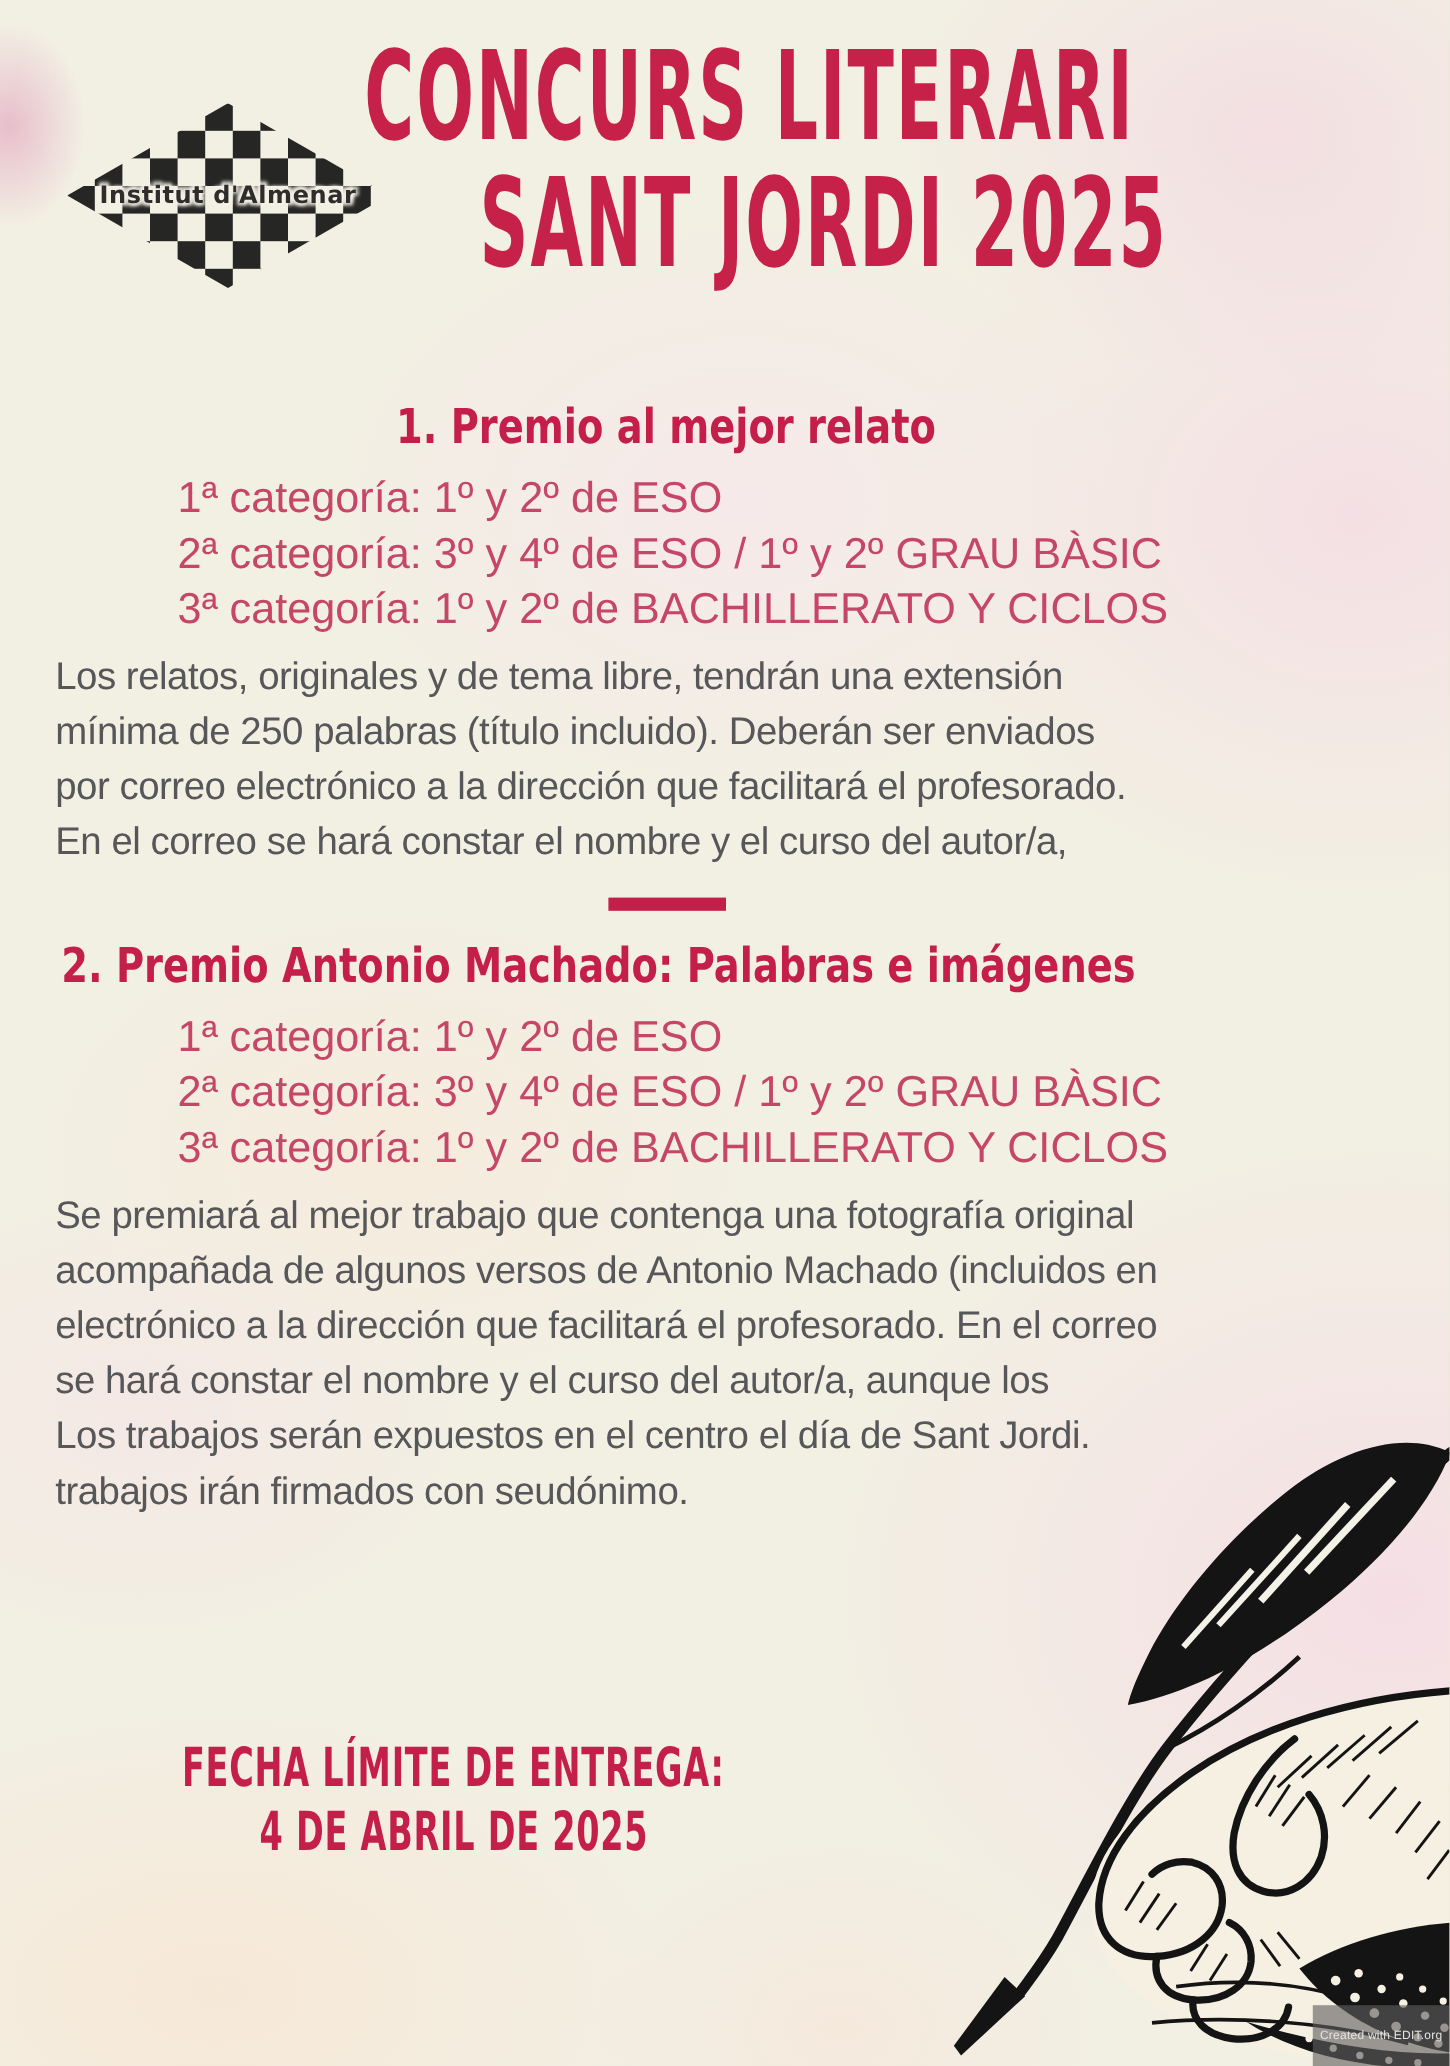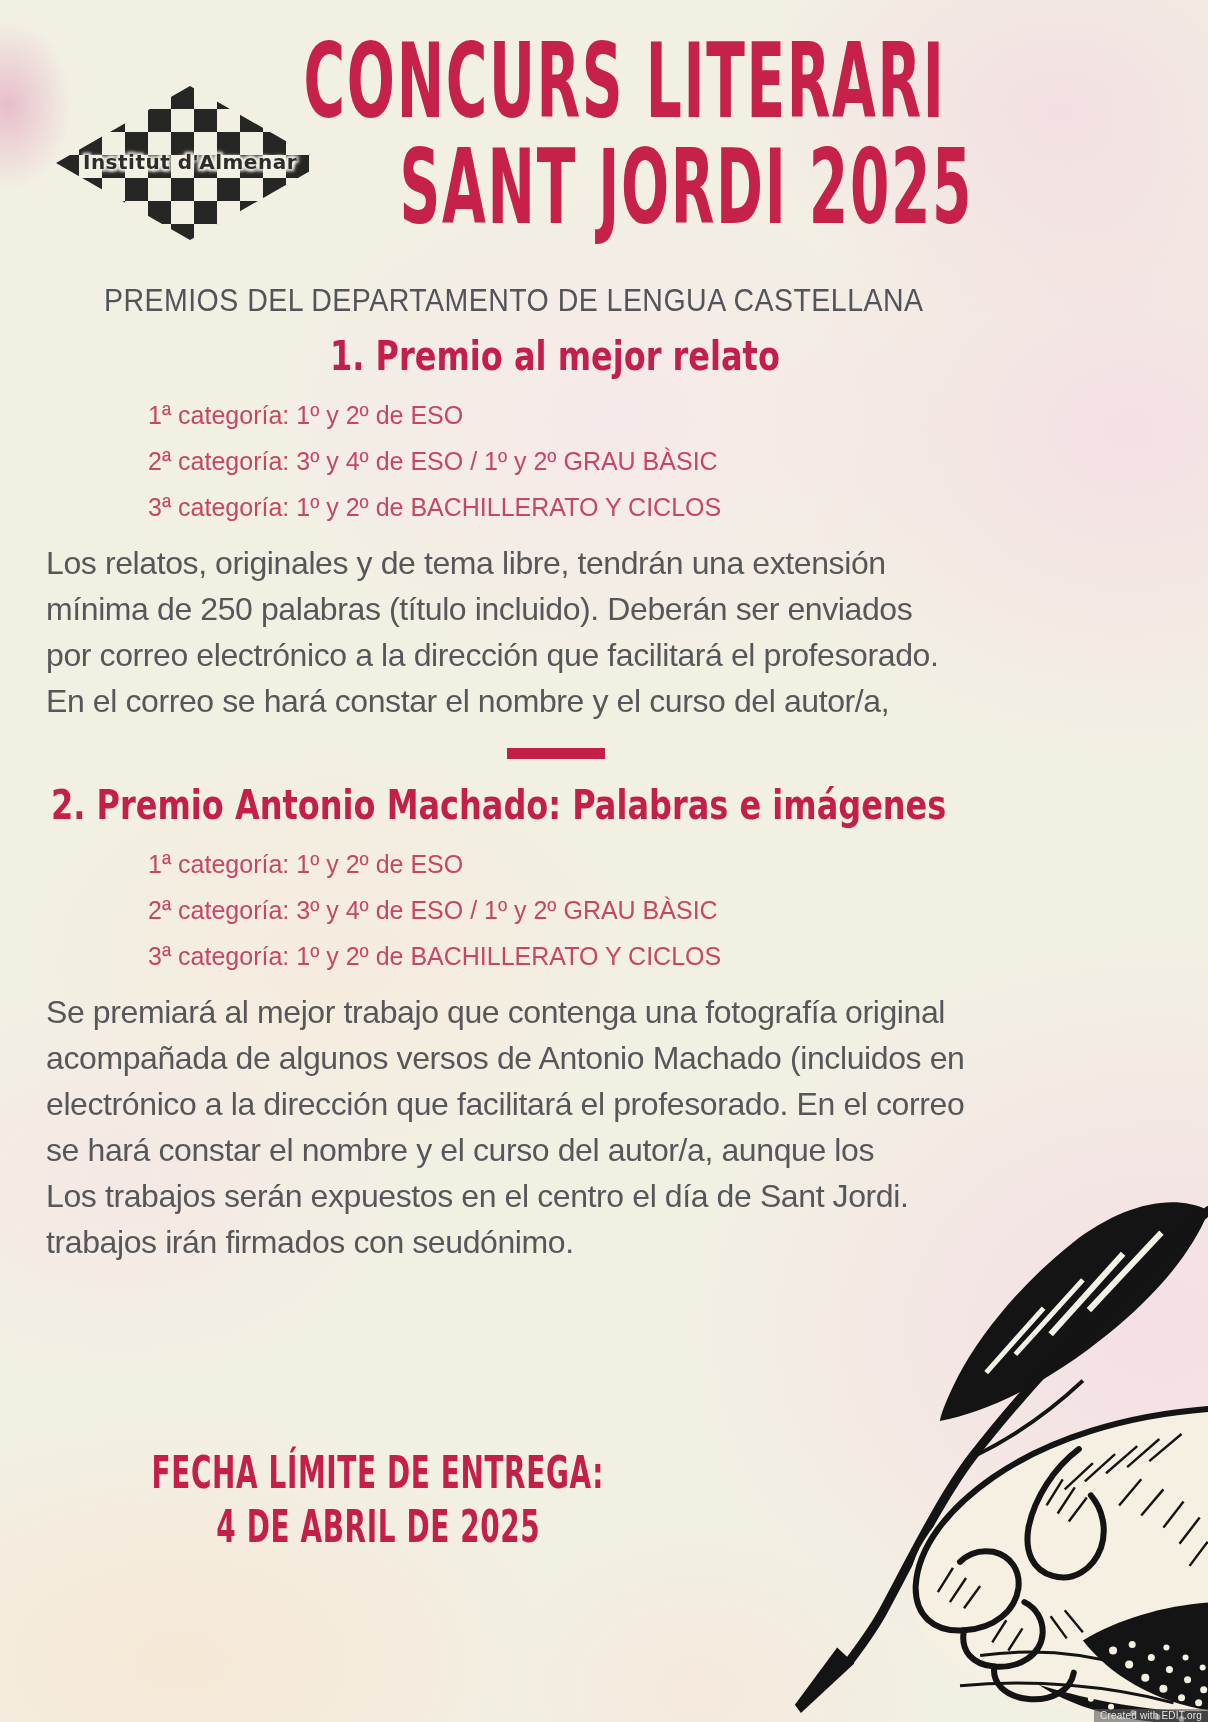--- a/index.html
+++ b/index.html
@@ -45,57 +45,54 @@
     display:inline-block;transform:scaleX(.55);transform-origin:center;
     font-family:"DejaVu Sans", sans-serif;font-weight:bold;font-size:103px;letter-spacing:3px;
   }
   
   .subtitle{position:absolute;top:283px;left:104px;color:#53545a;white-space:nowrap;}
   .sub-inner{display:inline-block;transform:scaleX(.92);transform-origin:left center;font-size:31px;letter-spacing:.5px;}
   
   .content{position:absolute;top:330px;left:46px;width:1130px;}
   .sec-heading{margin:0 0 10px 0;font-family:"DejaVu Sans", sans-serif;font-weight:bold;font-size:40px;line-height:52px;color:#c41f4a;white-space:nowrap;text-align:center;}
   .h-inner{display:inline-block;transform:scaleX(.80);transform-origin:left center;}
-  .cats{margin:0 0 10px 102px;color:#c64668;font-size:25px;line-height:46px;}
+  .cats{margin:0 0 10px 102px;color:#c64668;font-size:36px;line-height:46px;}
   .cat-line{white-space:nowrap;}
   .body{color:#57575a;font-size:32px;line-height:46px;letter-spacing:-.4px;}
   .body-line{white-space:nowrap;}
   .divider{width:98px;height:11px;background:#c41f4a;margin:24px 0 20px 461px;}
   
   .deadline{position:absolute;top:1446px;left:0;width:756px;text-align:center;color:#c41f4a;}
   .deadline-line{line-height:54px;height:54px;white-space:nowrap;}
   .dline{display:inline-block;transform:scaleX(.62);transform-origin:center;
     font-family:"DejaVu Sans", sans-serif;font-weight:bold;font-size:45px;letter-spacing:1px;}
   
   .hand{position:absolute;right:-4px;bottom:-4px;width:504px;height:579px;}
   
   .watermark{
     position:absolute;right:0;bottom:0;z-index:5;
     background:rgba(95,95,95,.62);color:#e3e3e3;
-    font-size:10px;padding:1px 6px;letter-spacing:.2px;
+    font-size:10px;padding:20px 6px;letter-spacing:.2px;
   }
 </style>
 </head>
 <body>
 
 <div class="poster">
 
   <div class="logo">
     <div class="logo-mark"></div>
     <div class="logo-text">Institut d'Almenar</div>
   </div>
 
   <header class="title">
     <div class="title-line"><span class="tline">CONCURS LITERARI</span></div>
     <div class="title-line"><span class="tline">SANT JORDI 2025</span></div>
   </header>
 
-  <div class="subtitle">
-    <span class="sub-inner">PREMIOS DEL DEPARTAMENTO DE LENGUA CASTELLANA</span>
-  </div>
 
   <main class="content">
 
     <section>
       <h1 class="sec-heading"><span class="h-inner">1. Premio al mejor relato</span></h1>
       <div class="cats">
         <div class="cat-line">1ª categoría: 1º y 2º de ESO</div>
         <div class="cat-line">2ª categoría: 3º y 4º de ESO / 1º y 2º GRAU BÀSIC</div>
         <div class="cat-line">3ª categoría: 1º y 2º de BACHILLERATO Y CICLOS</div>
       </div>

